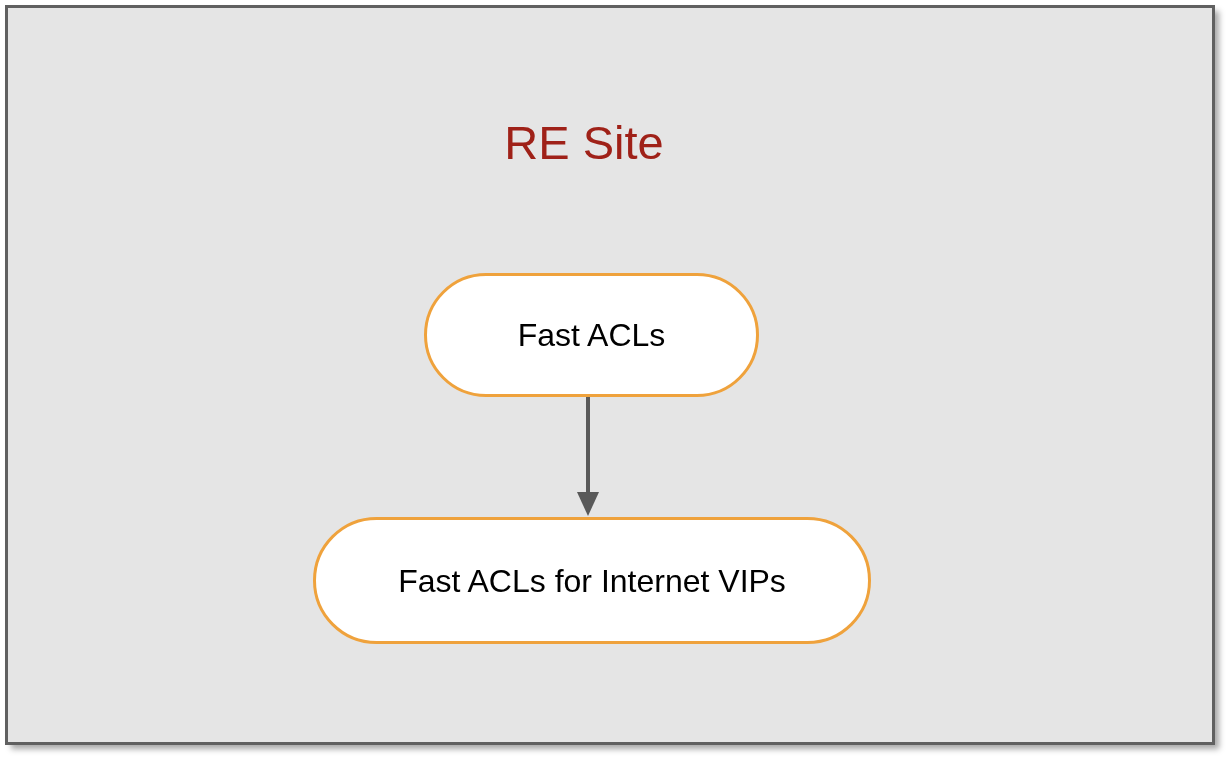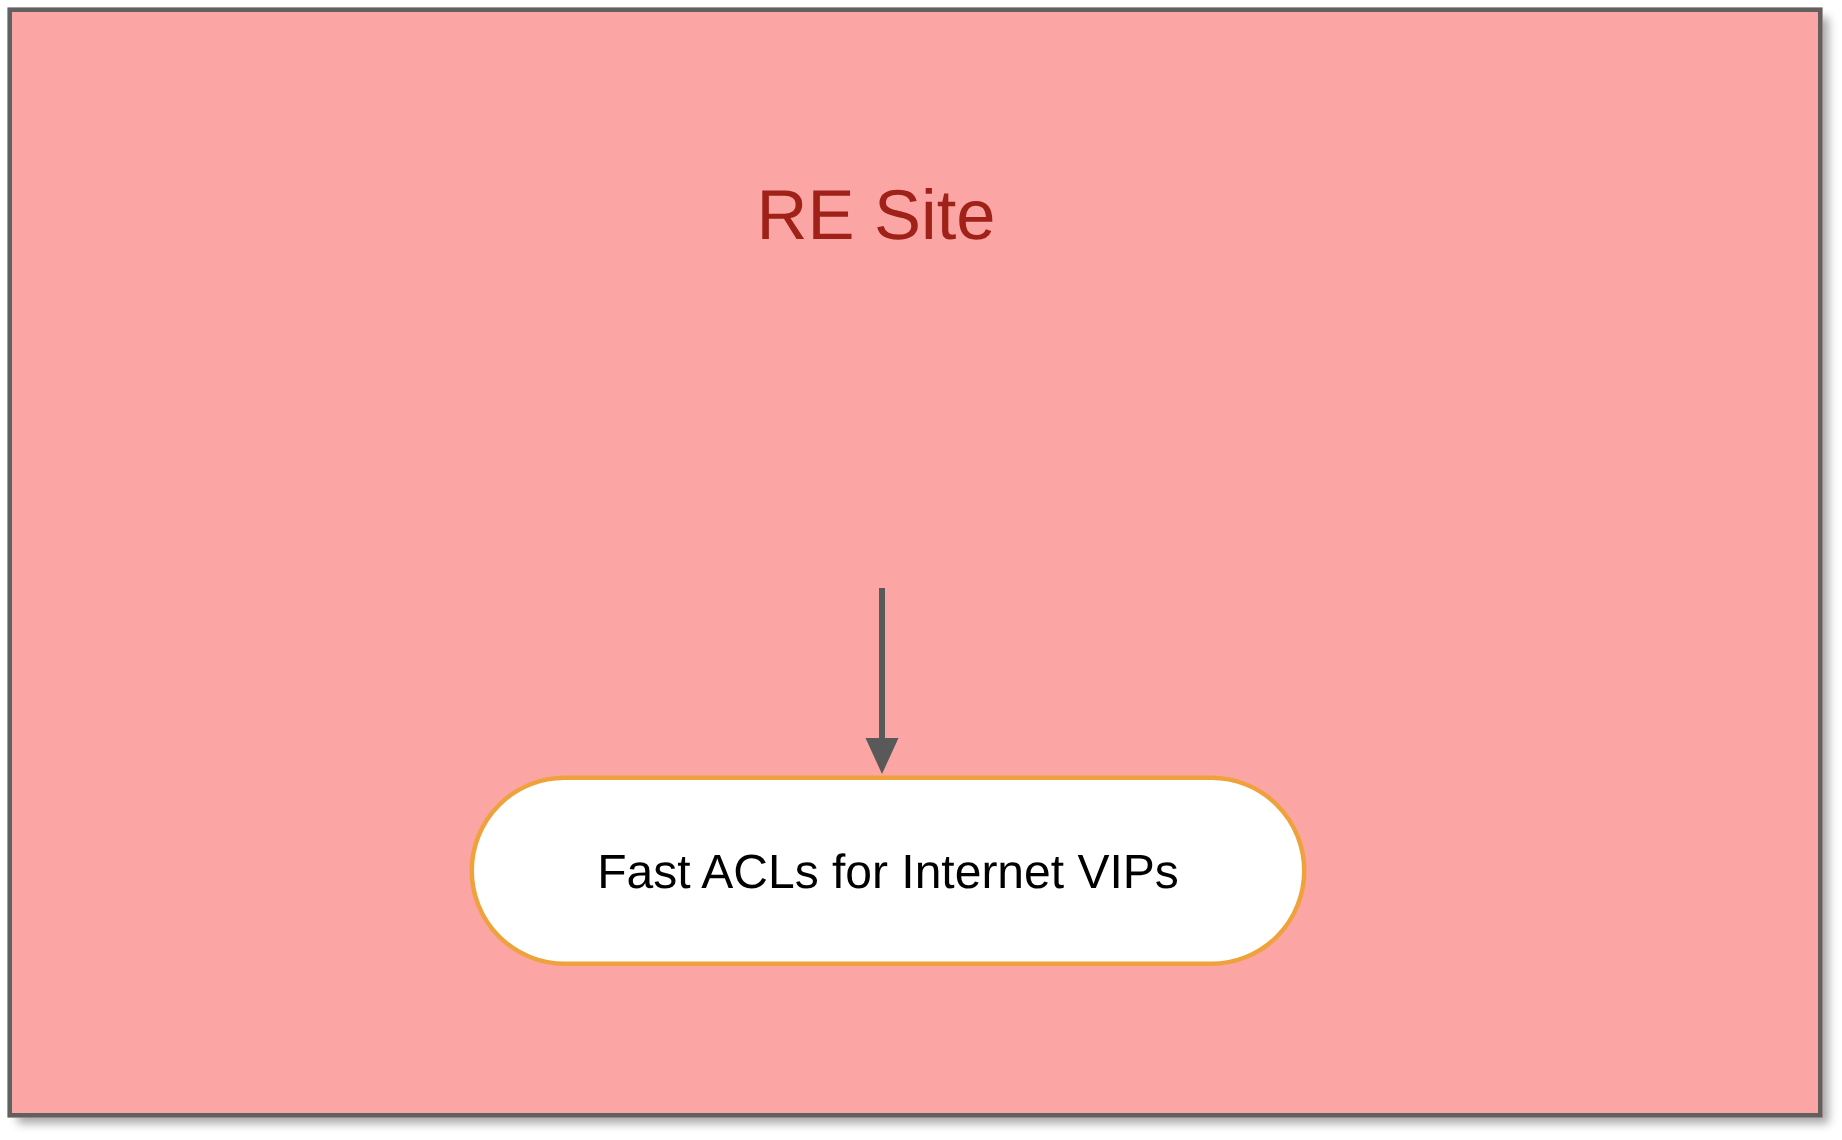--- a/index.html
+++ b/index.html
@@ -15,21 +15,21 @@
     overflow: hidden;
     font-family: "Liberation Sans", sans-serif;
   }
   
   #panel {
     position: absolute;
     left: 5px;
     top: 5px;
     width: 1210px;
     height: 740px;
-    background: #fca5a5;
+    background: #e5e5e5;
     border: 3px solid #606060;
     box-sizing: border-box;
     box-shadow: 5px 5px 6px -1px rgba(0,0,0,0.35);
   }
   #diagram {
     position: absolute;
     left: 0;
     top: 0;
     width: 100%;
     height: 100%;
@@ -99,20 +99,23 @@
 
       <div id="diagram-title">RE Site</div>
 
       <svg id="edge-layer" viewBox="0 0 1210 740" xmlns="http://www.w3.org/2000/svg">
         <g>
           <line x1="580" y1="384" x2="580" y2="487" stroke="#595959" stroke-width="4"></line>
           <polygon points="569,484 591,484 580,508" fill="#595959"></polygon>
         </g>
       </svg>
 
+      <div class="node" id="node-fast-acls">
+        <span class="node-label">Fast ACLs</span>
+      </div>
 
       <div class="node" id="node-fast-acls-internet-vips">
         <span class="node-label">Fast ACLs for Internet VIPs</span>
       </div>
 
     </div>
   </div>
 </div>
 
 </body></html>

